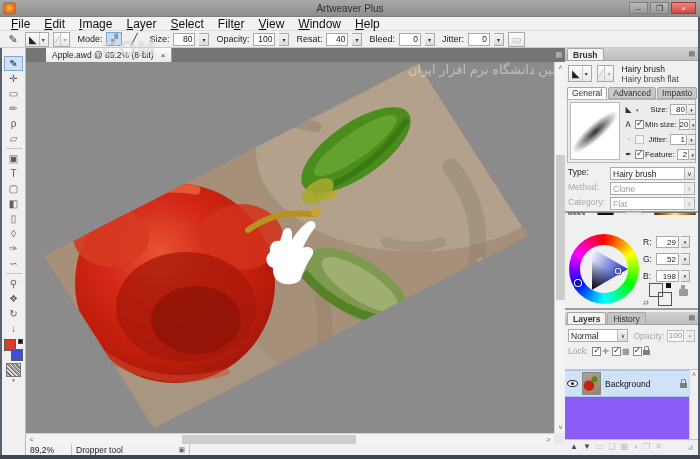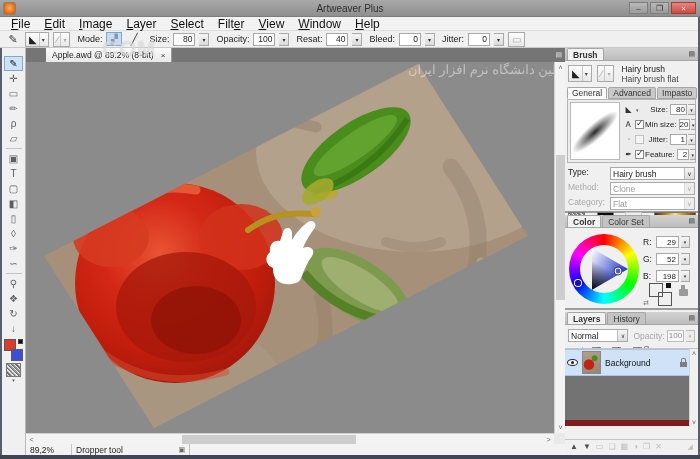--- a/index.html
+++ b/index.html
@@ -168,21 +168,21 @@
           display:flex;align-items:center;justify-content:flex-end;padding-right:1px}
   .op-ar{width:9px;height:12px;border:1px solid #bdbdbd;border-left:none;font-size:5px;color:#aaa;
          background:#ececec;display:flex;align-items:center;justify-content:center}
   #lock-row{position:absolute;left:3px;top:34px;display:flex;align-items:center;gap:3px}
   #lock-label{color:#9e9e9e;font-size:8.5px;margin-right:1px}
   .lock-item{display:flex;align-items:center;gap:1px}
   .lockg{font-size:8px;color:#6e6e6e}
   .lockicon{width:7px;height:5px;background:#7e7e7e;position:relative;margin-top:3px;display:inline-block}
   .lockicon::before{content:"";position:absolute;left:1px;top:-4px;width:3px;height:3px;
       border:1px solid #7e7e7e;border-bottom:none;border-radius:2px 2px 0 0}
-  #layer-list{position:absolute;left:0;top:36px;width:133px;height:78px;background:#737373;
+  #layer-list{position:absolute;left:0;top:57px;width:133px;height:78px;background:#8b5cf6;
       border-top:1px solid #c5c5c5;border-bottom:6px solid #7f1d1d}
   #layer-scroll{position:absolute;right:0;top:0;width:9px;height:78px;background:#f0f0f0;border-left:1px solid #d5d5d5}
   .layer-row{position:absolute;left:0;top:0;width:124px;height:27px;display:flex;align-items:center;padding:0 2px}
   .layer-row.sel{background:#cfe2f7;border-top:1px solid #a9c6e8;border-bottom:1px solid #a9c6e8}
   .eye{width:11px;height:7px;border:1px solid #222;border-radius:50%;position:relative;background:#fff;flex:none}
   .eye::after{content:"";position:absolute;left:3px;top:1px;width:3px;height:3px;background:#222;border-radius:50%}
   .layer-thumb{width:19px;height:23px;margin:0 4px;border:1px solid #888;flex:none;
      background:radial-gradient(circle at 35% 60%,#c22313 0 28%,rgba(0,0,0,0) 34%),
                 radial-gradient(circle at 68% 30%,#4a8d1d 0 14%,rgba(0,0,0,0) 18%),
                 linear-gradient(160deg,#b1a08d,#97846f)}
@@ -502,25 +502,20 @@
           <span class="sw-car">▾</span>
         <span class="swatch sw-black"></span>
           <span class="sw-car">▾</span>
         <span class="swatch sw-dis"></span>
           <span class="sw-car">▾</span>
         <span class="swatch sw-gold"></span>
       </div>
     </div>
 
     <div class="section" style="top:167px;height:95px">
-      <div class="panel-header" id="color-header">
-        <div class="ptab active">Color</div>
-          <div class="ptab">Color Set</div>
-          <span class="pmenu">▤</span>
-      </div>
       <div id="wheel">
         <div id="wheel-hole"></div>
         <svg viewBox="0 0 48 48">
           <defs>
             <linearGradient id="tw" x1="12" y1="3.2" x2="48" y2="24" gradientUnits="userSpaceOnUse">
               <stop offset="0%" stop-color="#ffffff"></stop>
                 <stop offset="100%" stop-color="#1d34c6"></stop>
             </linearGradient>
             <linearGradient id="tb" x1="12" y1="44.8" x2="30" y2="13" gradientUnits="userSpaceOnUse">
               <stop offset="0%" stop-color="#000000" stop-opacity="1"></stop>

